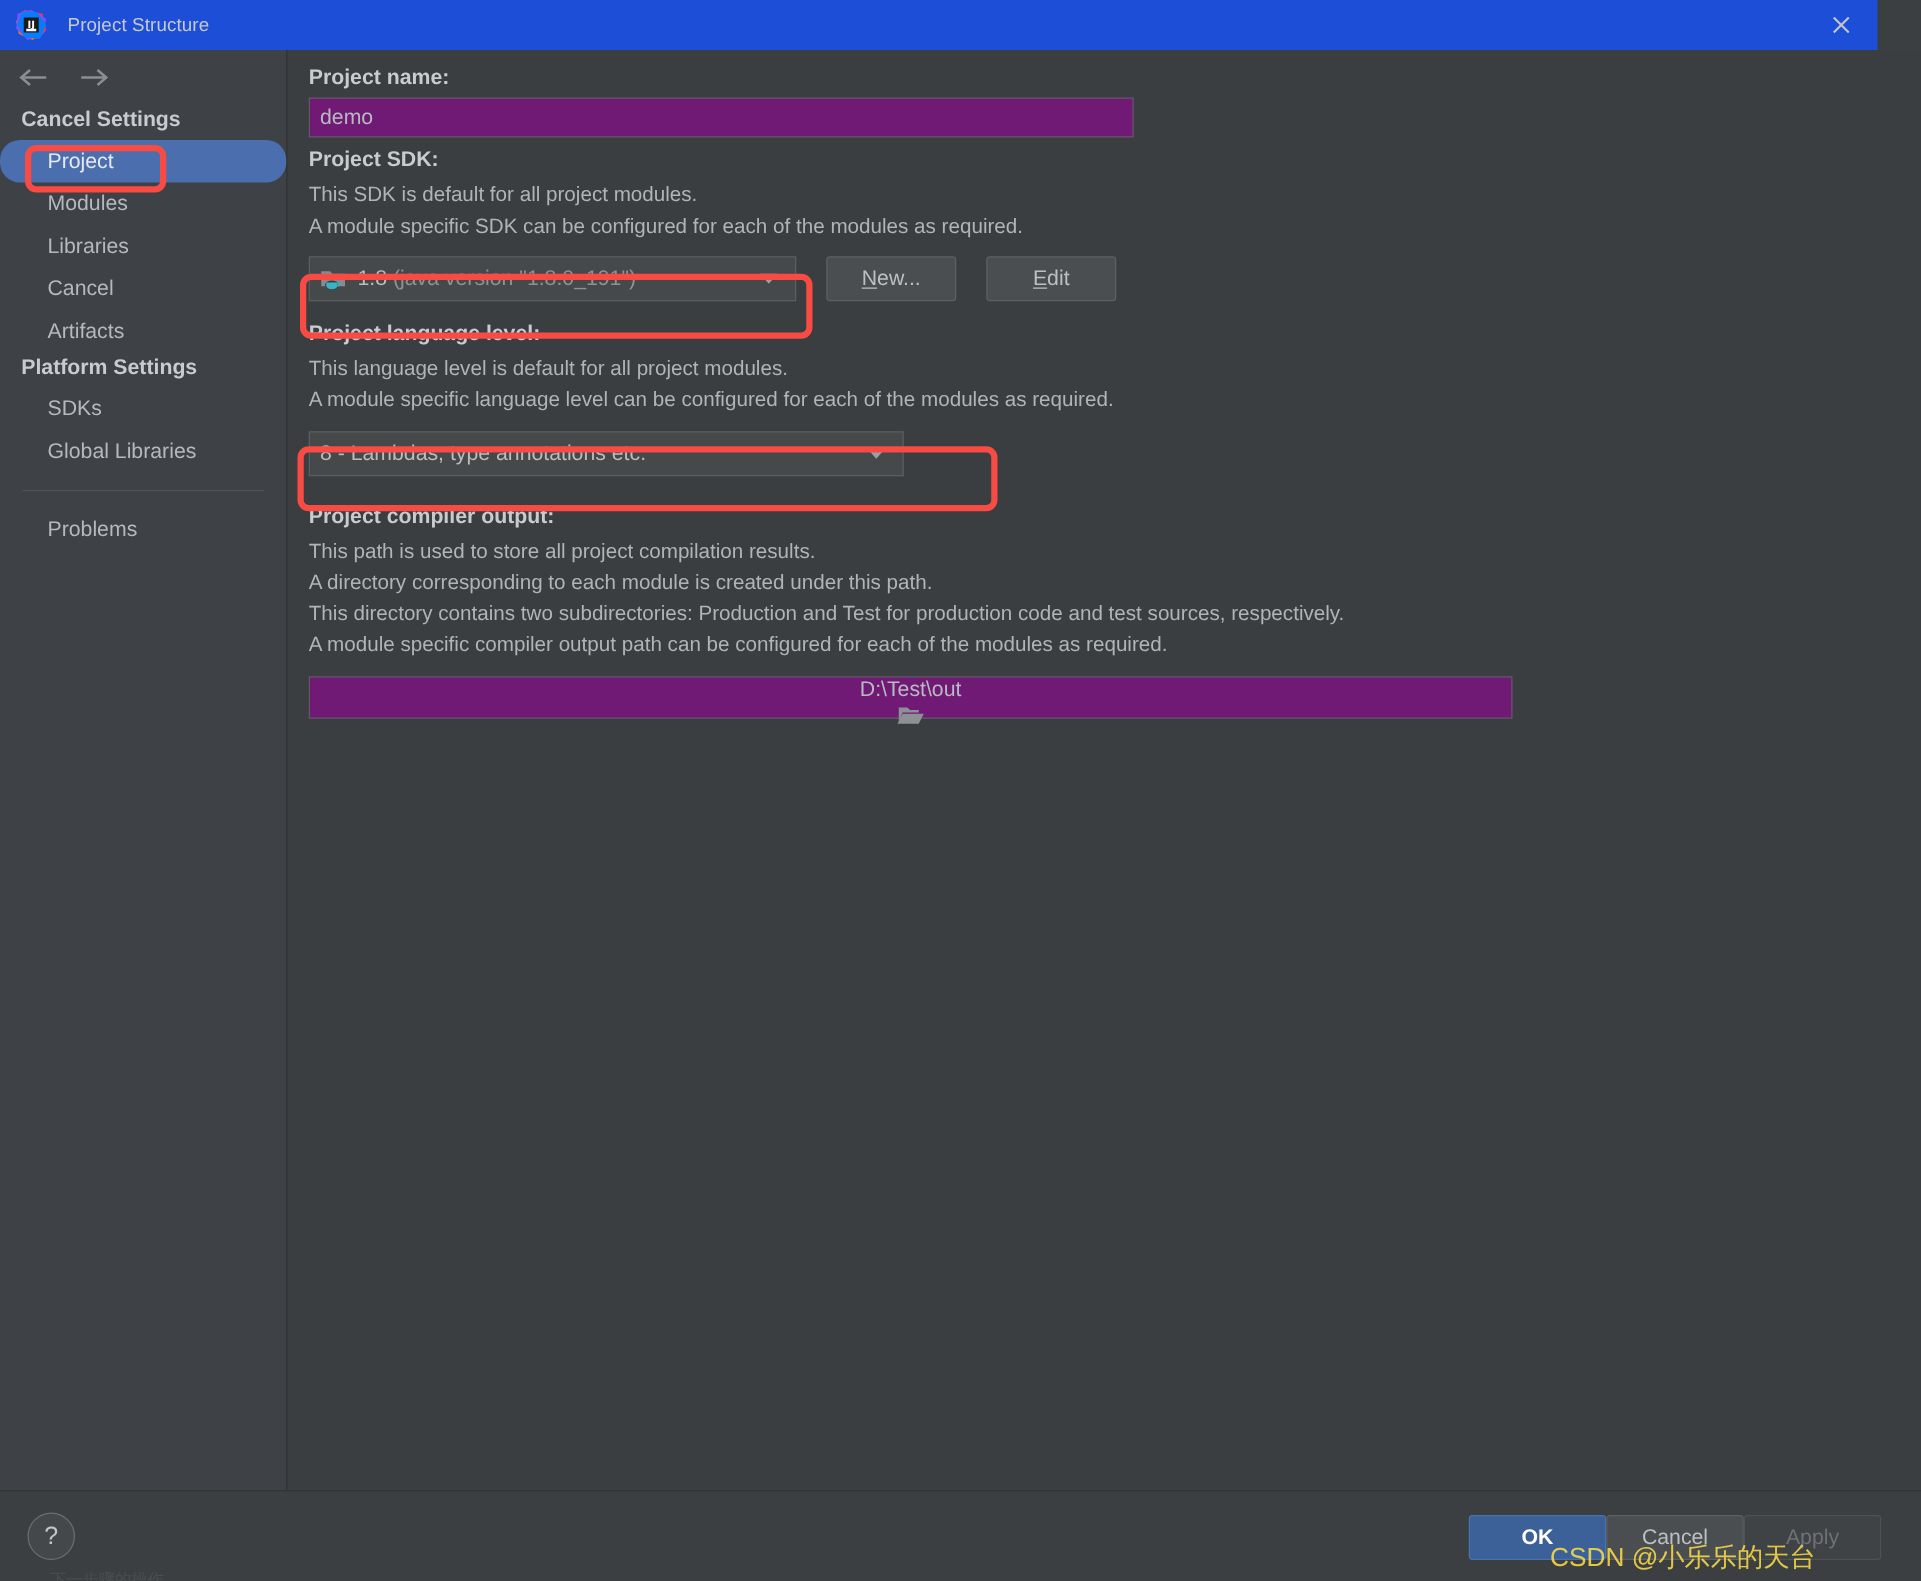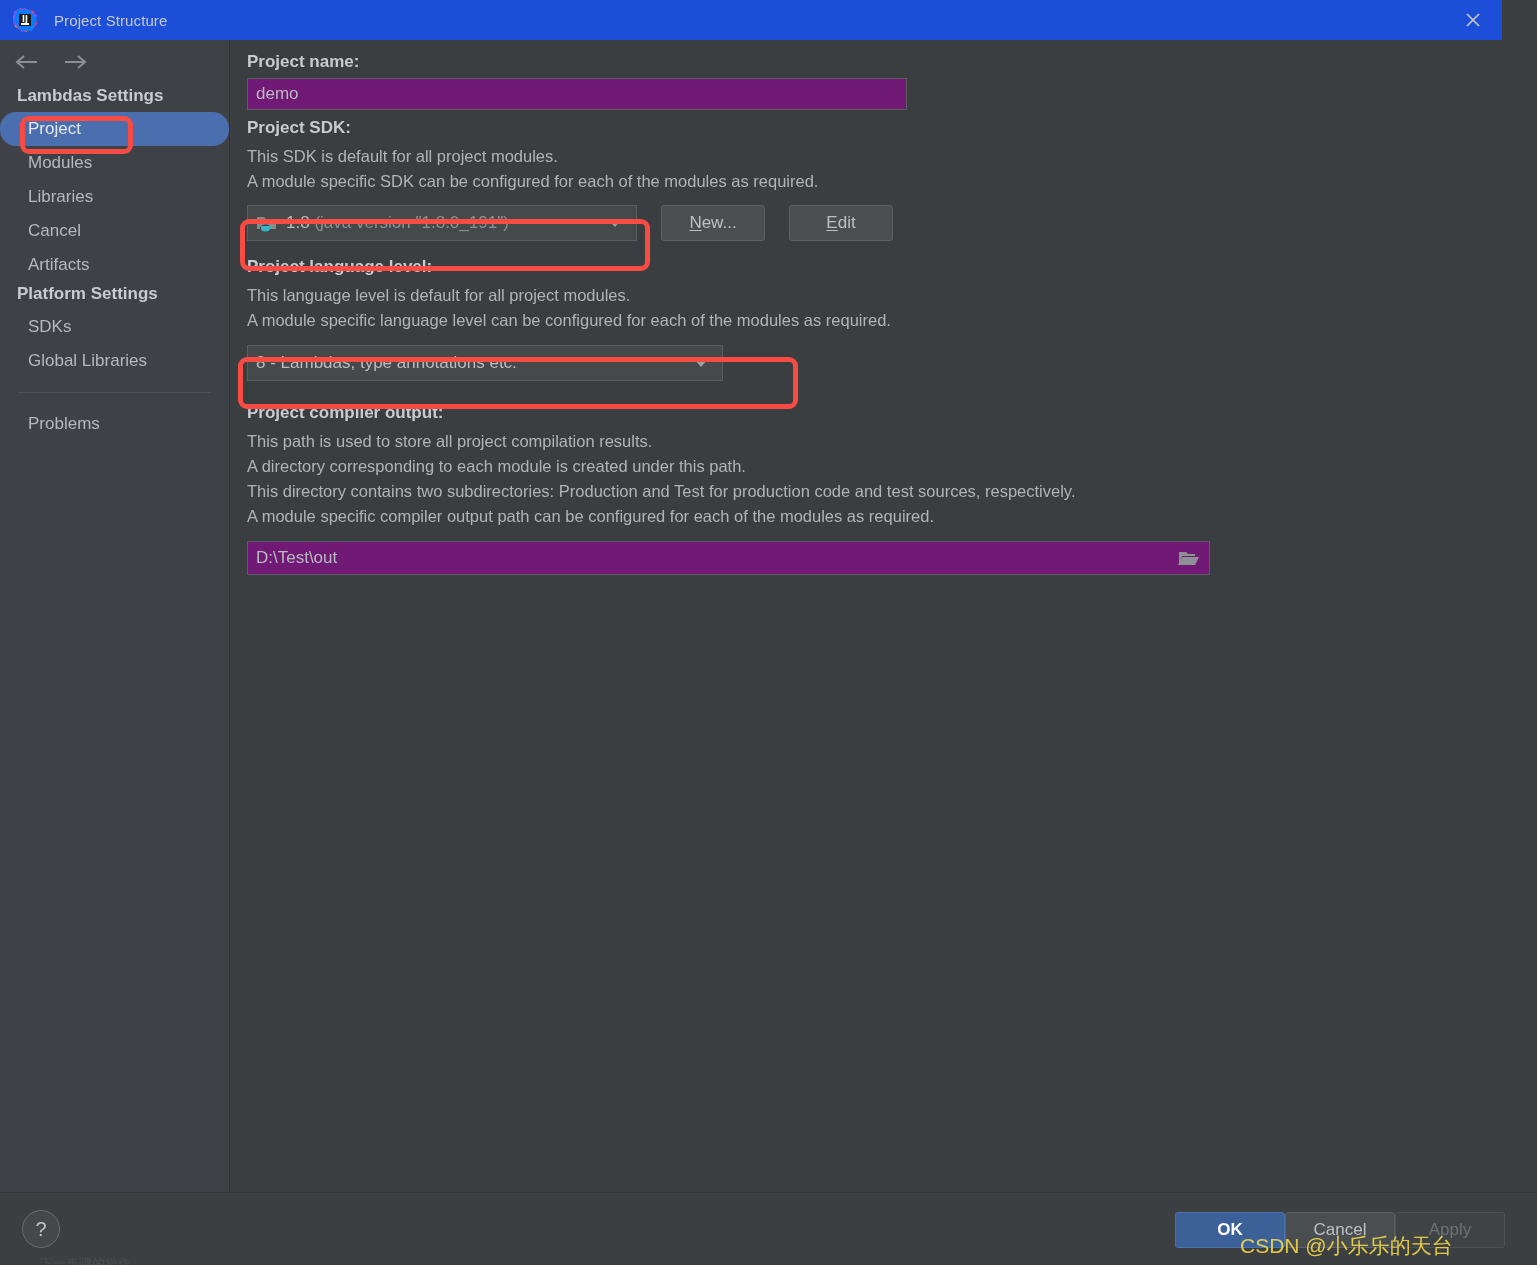--- a/index.html
+++ b/index.html
@@ -75,21 +75,21 @@
     font-size: 17px;
     font-weight: bold;
     color: #c8cbcf;
     padding: 2px 0 6px 17px;
   }
   .nav-item {
     font-size: 17px;
     color: #b4b9bf;
     height: 34px;
     line-height: 34px;
-    padding-left: 28px;
+    padding-left: 38px;
     cursor: pointer;
     position: relative;
     white-space: nowrap;
     border-radius: 16px;
   }
   .nav-item.selected {
     background: #4b6eaf;
     color: #e6e9ec;
   }
   #sidebar-divider {
@@ -284,21 +284,21 @@
       </svg>
     </div>
     <div class="nav-arrow">
       <svg width="28" height="18" viewBox="0 0 28 18">
         <line x1="4" y1="9" x2="24" y2="9" stroke="#8b8f93" stroke-width="2"></line>
         <polyline points="17,3 24,9 17,15" fill="none" stroke="#8b8f93" stroke-width="2"></polyline>
       </svg>
     </div>
   </div>
 
-  <div class="group-header">Lambdas Settings</div>
+  <div class="group-header">Cancel Settings</div>
   <div class="nav-item selected">Project</div>
   <div class="nav-item">Modules</div>
   <div class="nav-item">Libraries</div>
   <div class="nav-item">Cancel</div>
   <div class="nav-item">Artifacts</div>
 
   <div class="group-header">Platform Settings</div>
   <div class="nav-item">SDKs</div>
   <div class="nav-item">Global Libraries</div>
 
@@ -351,21 +351,21 @@
     <span class="combo-text">8 - Lambdas, type annotations etc.</span>
     <span class="arrow-down"></span>
   </div>
 
   <div class="section-label" style="margin-top:22px;">Project compiler output:</div>
   <div class="desc-line">This path is used to store all project compilation results.</div>
   <div class="desc-line">A directory corresponding to each module is created under this path.</div>
   <div class="desc-line">This directory contains two subdirectories: Production and Test for production code and test sources, respectively.</div>
   <div class="desc-line">A module specific compiler output path can be configured for each of the modules as required.</div>
 
-  <div class="text-input" style="width:963px; height:34px; margin-top:12px; justify-content:space-between;">
+  <div class="text-input" style="width:963px; height:34px; margin-top:12px; justify-content:space-between;flex-direction:column;">
     <span>D:\Test\out</span>
     <span style="display:flex;">
       <svg width="24" height="20" viewBox="0 0 24 20">
         <path d="M2 4 h7 l2 2 h7 v2 h-13 l-3 8 z" fill="#8d9195"></path>
         <path d="M5 9 h17 l-4 8 h-17 z" fill="#8d9195"></path>
       </svg>
     </span>
   </div>
 </div>
 

